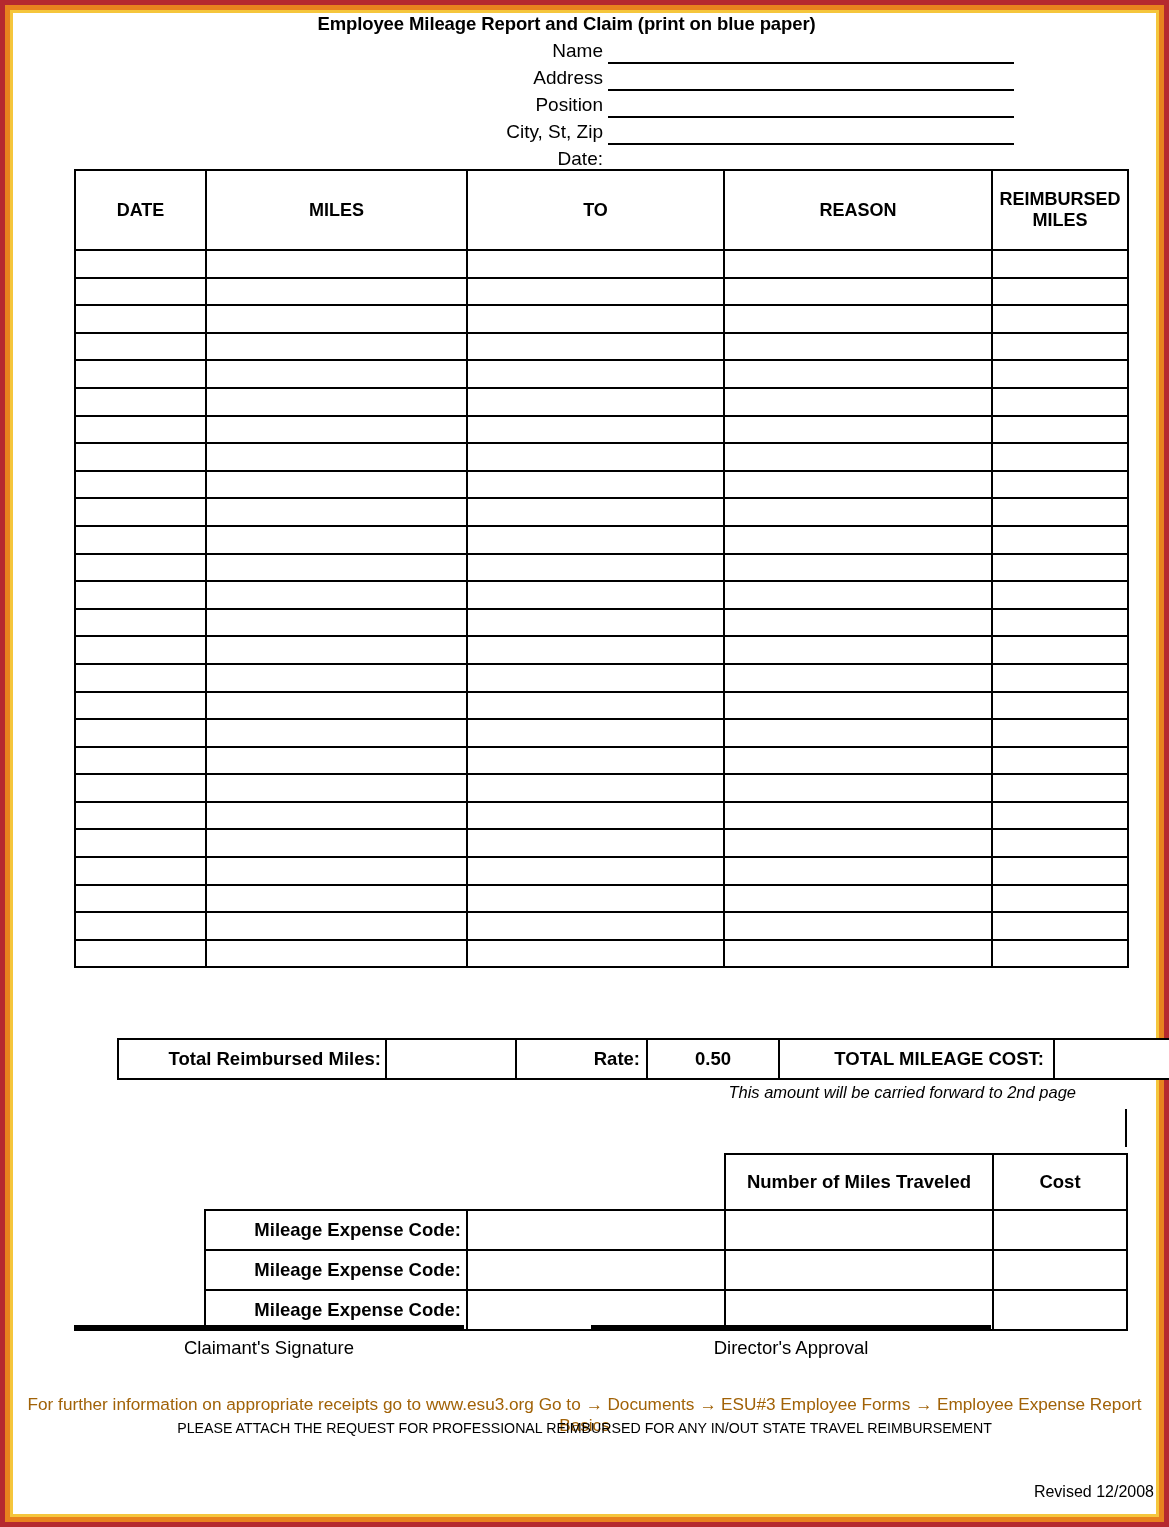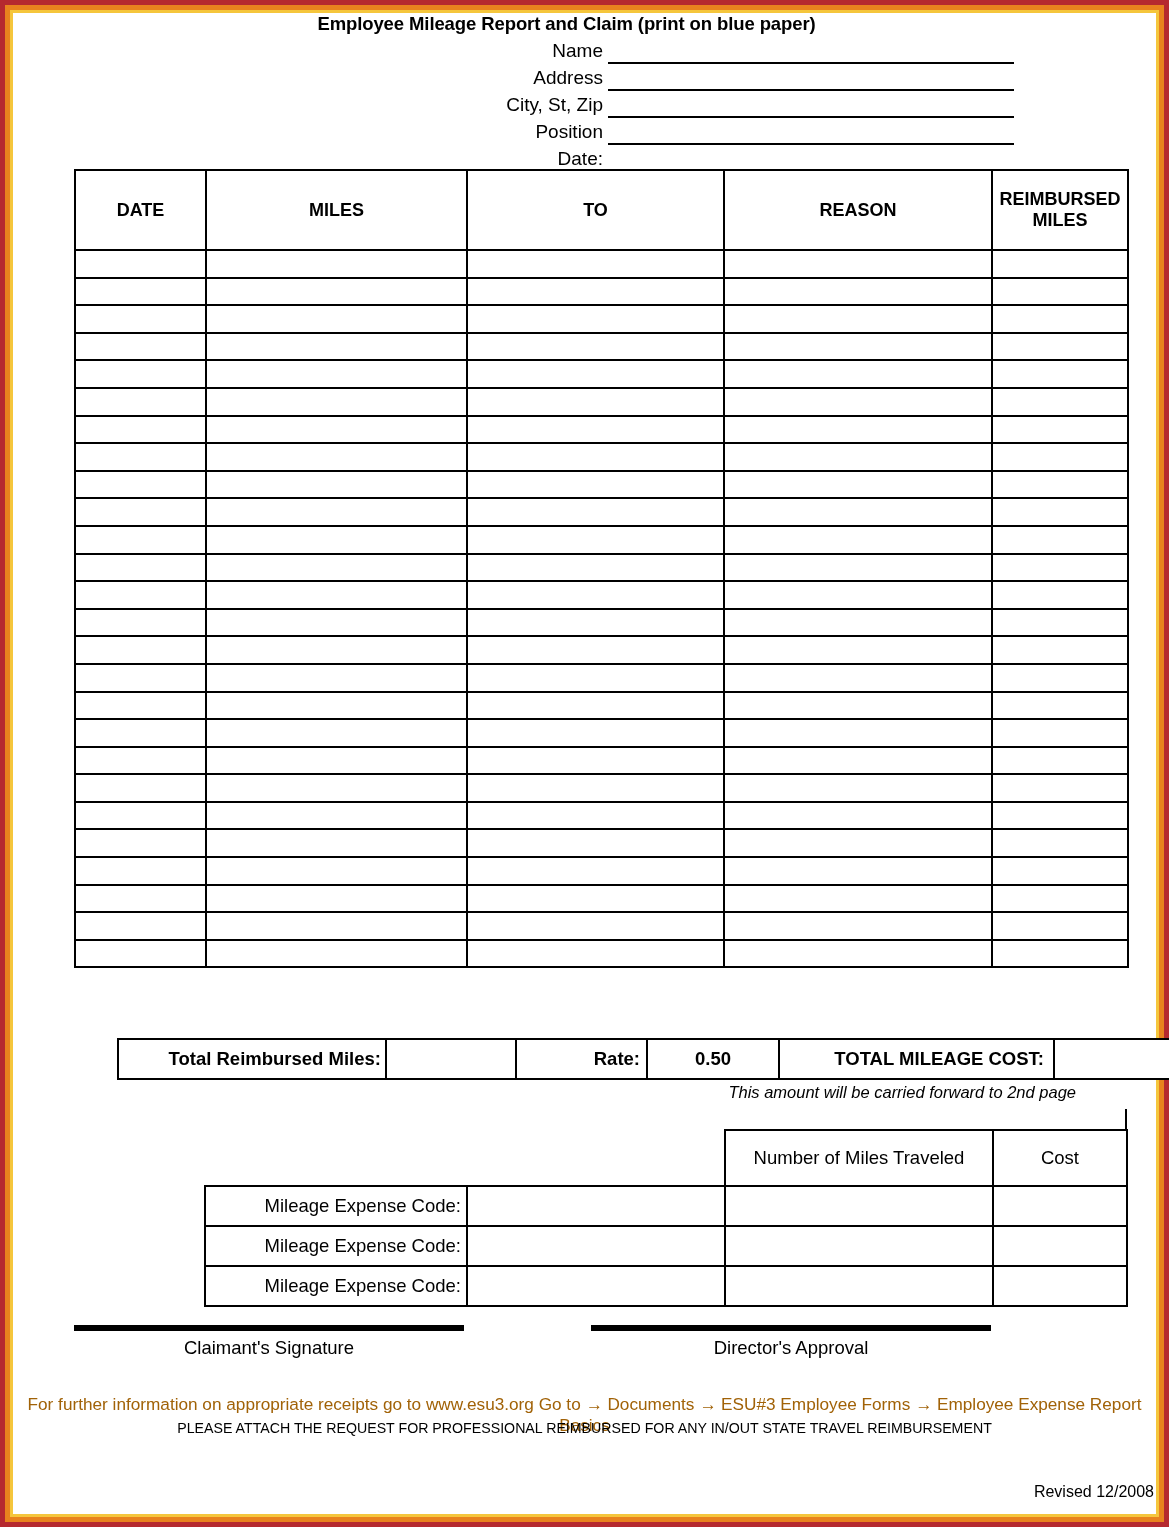--- a/index.html
+++ b/index.html
@@ -208,24 +208,25 @@
     position: absolute;
     left: 1112px;
     top: 0;
     width: 0;
     height: 38px;
     border-left: 2.4px solid #000;
   }
   #expense-table {
     position: absolute;
     left: 191px;
-    top: 20px;
+    top: 44px;
     border-collapse: collapse;
     table-layout: fixed;
     width: 922px;
+    font-weight: bold;
   }
   #expense-table td {
     border: 2px solid #000;
     padding: 0;
     background: #fff;
     height: 38px;
     font-size: 18.5px;
     vertical-align: middle;
   }
   #expense-table td.nb {
@@ -309,25 +310,25 @@
     <div class="fields">
       <div class="field-row">
         <span class="field-label">Name</span>
         <span class="field-line"></span>
       </div>
       <div class="field-row">
         <span class="field-label">Address</span>
         <span class="field-line"></span>
       </div>
       <div class="field-row">
-        <span class="field-label">City, St, Zip</span>
+        <span class="field-label">Position</span>
         <span class="field-line"></span>
       </div>
       <div class="field-row">
-        <span class="field-label">Position</span>
+        <span class="field-label">City, St, Zip</span>
         <span class="field-line"></span>
       </div>
       <div class="field-row">
         <span class="field-label">Date:</span>
       </div>
     </div>
 
     <table class="grid" id="mileage-table">
       <colgroup>
         <col class="c-date">

